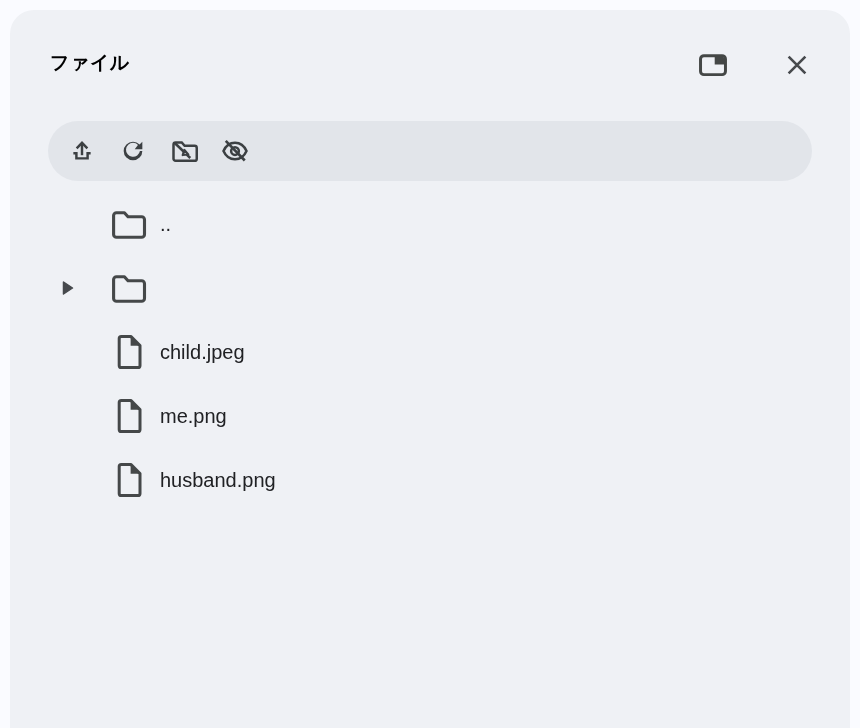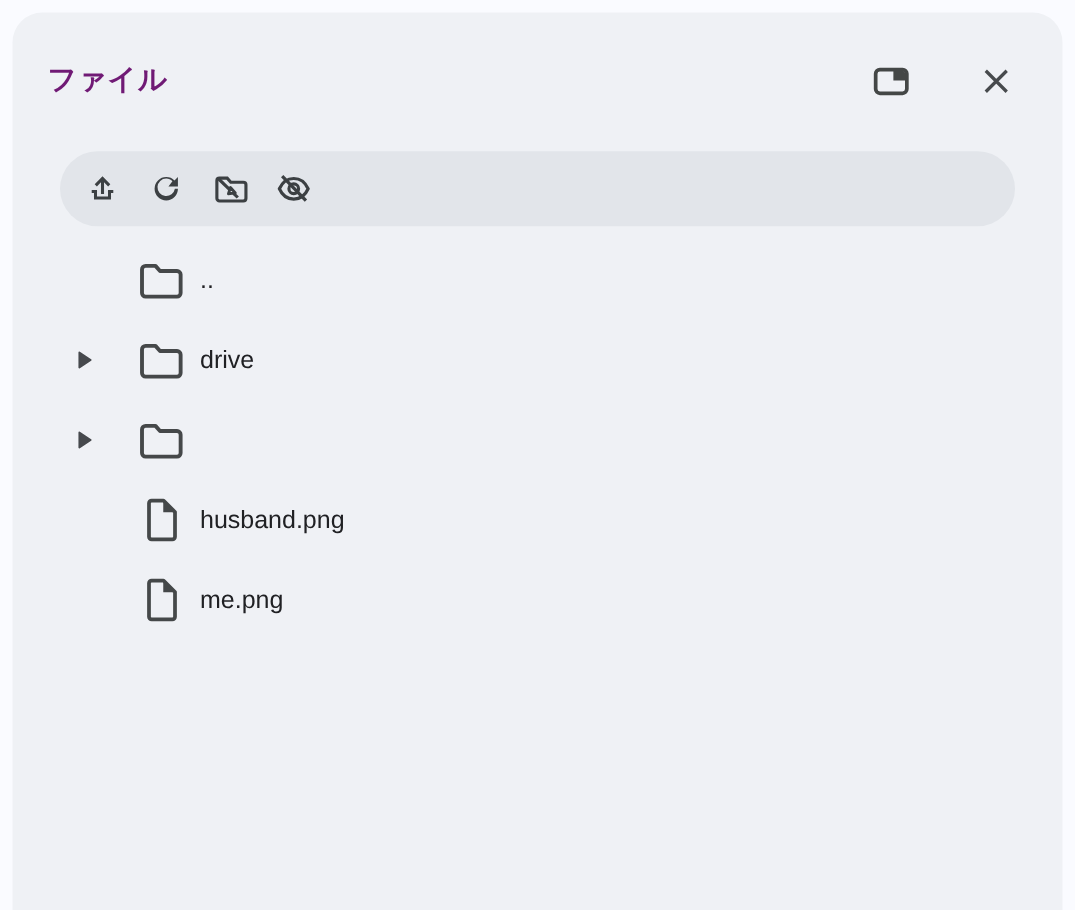--- a/index.html
+++ b/index.html
@@ -21,28 +21,28 @@
     border-radius: 24px;
   }
   
   .panel-header {
     position: absolute;
     left: 0; top: 0; right: 0;
     height: 100px;
   }
   .panel-title {
     position: absolute;
-    left: 28px;
+    left: 40px;
     top: 36px;
     margin: 0;
-    font-size: 23px;
+    font-size: 19px;
     line-height: 34px;
     font-weight: 600;
     letter-spacing: 0.5px;
-    color: #701a75;
+    color: #000000;
   }
   .header-actions {
     position: absolute;
     top: 34px;
     right: 32px;
     display: flex;
     align-items: center;
     gap: 42px;
   }
   .icon-btn {
@@ -171,71 +171,72 @@
       </svg>
     </span>
     <span class="node-icon">
   <svg width="38" height="33" viewBox="0 0 38 33">
     <path d="M3.6 7.6 c0-1.6 1.3-2.9 2.9-2.9 h7.9 l3.6 4.1 h13.6 c1.6 0 2.9 1.3 2.9 2.9 v14.7 c0 1.6-1.3 2.9-2.9 2.9 H6.5 c-1.6 0-2.9-1.3-2.9-2.9 z" fill="none" stroke="#454849" stroke-width="3.1" stroke-linejoin="round"></path>
   </svg>
 </span>
     <span class="tree-label">..</span>
   </div>
 
+
   <div class="tree-row">
     <span class="arrow">
       <svg width="12" height="16" viewBox="0 0 12 16">
         <polygon points="1.5,2 10.5,8 1.5,14" fill="#46494d" stroke="#46494d" stroke-width="1.5" stroke-linejoin="round"></polygon>
       </svg>
     </span>
     <span class="node-icon">
   <svg width="38" height="33" viewBox="0 0 38 33">
     <path d="M3.6 7.6 c0-1.6 1.3-2.9 2.9-2.9 h7.9 l3.6 4.1 h13.6 c1.6 0 2.9 1.3 2.9 2.9 v14.7 c0 1.6-1.3 2.9-2.9 2.9 H6.5 c-1.6 0-2.9-1.3-2.9-2.9 z" fill="none" stroke="#454849" stroke-width="3.1" stroke-linejoin="round"></path>
   </svg>
 </span>
-    <span class="tree-label">drive</span>
-  </div>
-
-  <div class="tree-row">
-    <span class="arrow">
-      <svg width="12" height="16" viewBox="0 0 12 16">
-        <polygon points="1.5,2 10.5,8 1.5,14" fill="#46494d" stroke="#46494d" stroke-width="1.5" stroke-linejoin="round"></polygon>
-      </svg>
-    </span>
-    <span class="node-icon">
-  <svg width="38" height="33" viewBox="0 0 38 33">
-    <path d="M3.6 7.6 c0-1.6 1.3-2.9 2.9-2.9 h7.9 l3.6 4.1 h13.6 c1.6 0 2.9 1.3 2.9 2.9 v14.7 c0 1.6-1.3 2.9-2.9 2.9 H6.5 c-1.6 0-2.9-1.3-2.9-2.9 z" fill="none" stroke="#454849" stroke-width="3.1" stroke-linejoin="round"></path>
-  </svg>
-</span>
-  </div>
-
+  </div>
 
   <div class="tree-row">
     <span class="arrow" style="visibility: hidden;">
       <svg width="12" height="16" viewBox="0 0 12 16">
         <polygon points="1.5,2 10.5,8 1.5,14" fill="#46494d" stroke="#46494d" stroke-width="1.5" stroke-linejoin="round"></polygon>
       </svg>
     </span>
     <span class="node-icon">
   <svg width="31" height="38" viewBox="0 0 31 38">
     <path d="M7.3 3.4 c-1.2 0-2.1.95-2.1 2.1 v26.9 c0 1.2.95 2.1 2.1 2.1 h16.6 c1.2 0 2.1-.95 2.1-2.1 V12.6 l-9.2-9.2 z" fill="none" stroke="#454849" stroke-width="3" stroke-linejoin="round"></path>
     <path d="M16.6 3.2 l9.6 9.6 h-9.6 z" fill="#454849"></path>
   </svg>
 </span>
-    <span class="tree-label">husband.png</span>
+    <span class="tree-label">child.jpeg</span>
   </div>
 
   <div class="tree-row">
     <span class="arrow" style="visibility: hidden;">
       <svg width="12" height="16" viewBox="0 0 12 16">
         <polygon points="1.5,2 10.5,8 1.5,14" fill="#46494d" stroke="#46494d" stroke-width="1.5" stroke-linejoin="round"></polygon>
       </svg>
     </span>
     <span class="node-icon">
   <svg width="31" height="38" viewBox="0 0 31 38">
     <path d="M7.3 3.4 c-1.2 0-2.1.95-2.1 2.1 v26.9 c0 1.2.95 2.1 2.1 2.1 h16.6 c1.2 0 2.1-.95 2.1-2.1 V12.6 l-9.2-9.2 z" fill="none" stroke="#454849" stroke-width="3" stroke-linejoin="round"></path>
     <path d="M16.6 3.2 l9.6 9.6 h-9.6 z" fill="#454849"></path>
   </svg>
 </span>
     <span class="tree-label">me.png</span>
   </div>
+
+  <div class="tree-row">
+    <span class="arrow" style="visibility: hidden;">
+      <svg width="12" height="16" viewBox="0 0 12 16">
+        <polygon points="1.5,2 10.5,8 1.5,14" fill="#46494d" stroke="#46494d" stroke-width="1.5" stroke-linejoin="round"></polygon>
+      </svg>
+    </span>
+    <span class="node-icon">
+  <svg width="31" height="38" viewBox="0 0 31 38">
+    <path d="M7.3 3.4 c-1.2 0-2.1.95-2.1 2.1 v26.9 c0 1.2.95 2.1 2.1 2.1 h16.6 c1.2 0 2.1-.95 2.1-2.1 V12.6 l-9.2-9.2 z" fill="none" stroke="#454849" stroke-width="3" stroke-linejoin="round"></path>
+    <path d="M16.6 3.2 l9.6 9.6 h-9.6 z" fill="#454849"></path>
+  </svg>
+</span>
+    <span class="tree-label">husband.png</span>
+  </div>
 </div>
 </div>
 
 </body></html>

